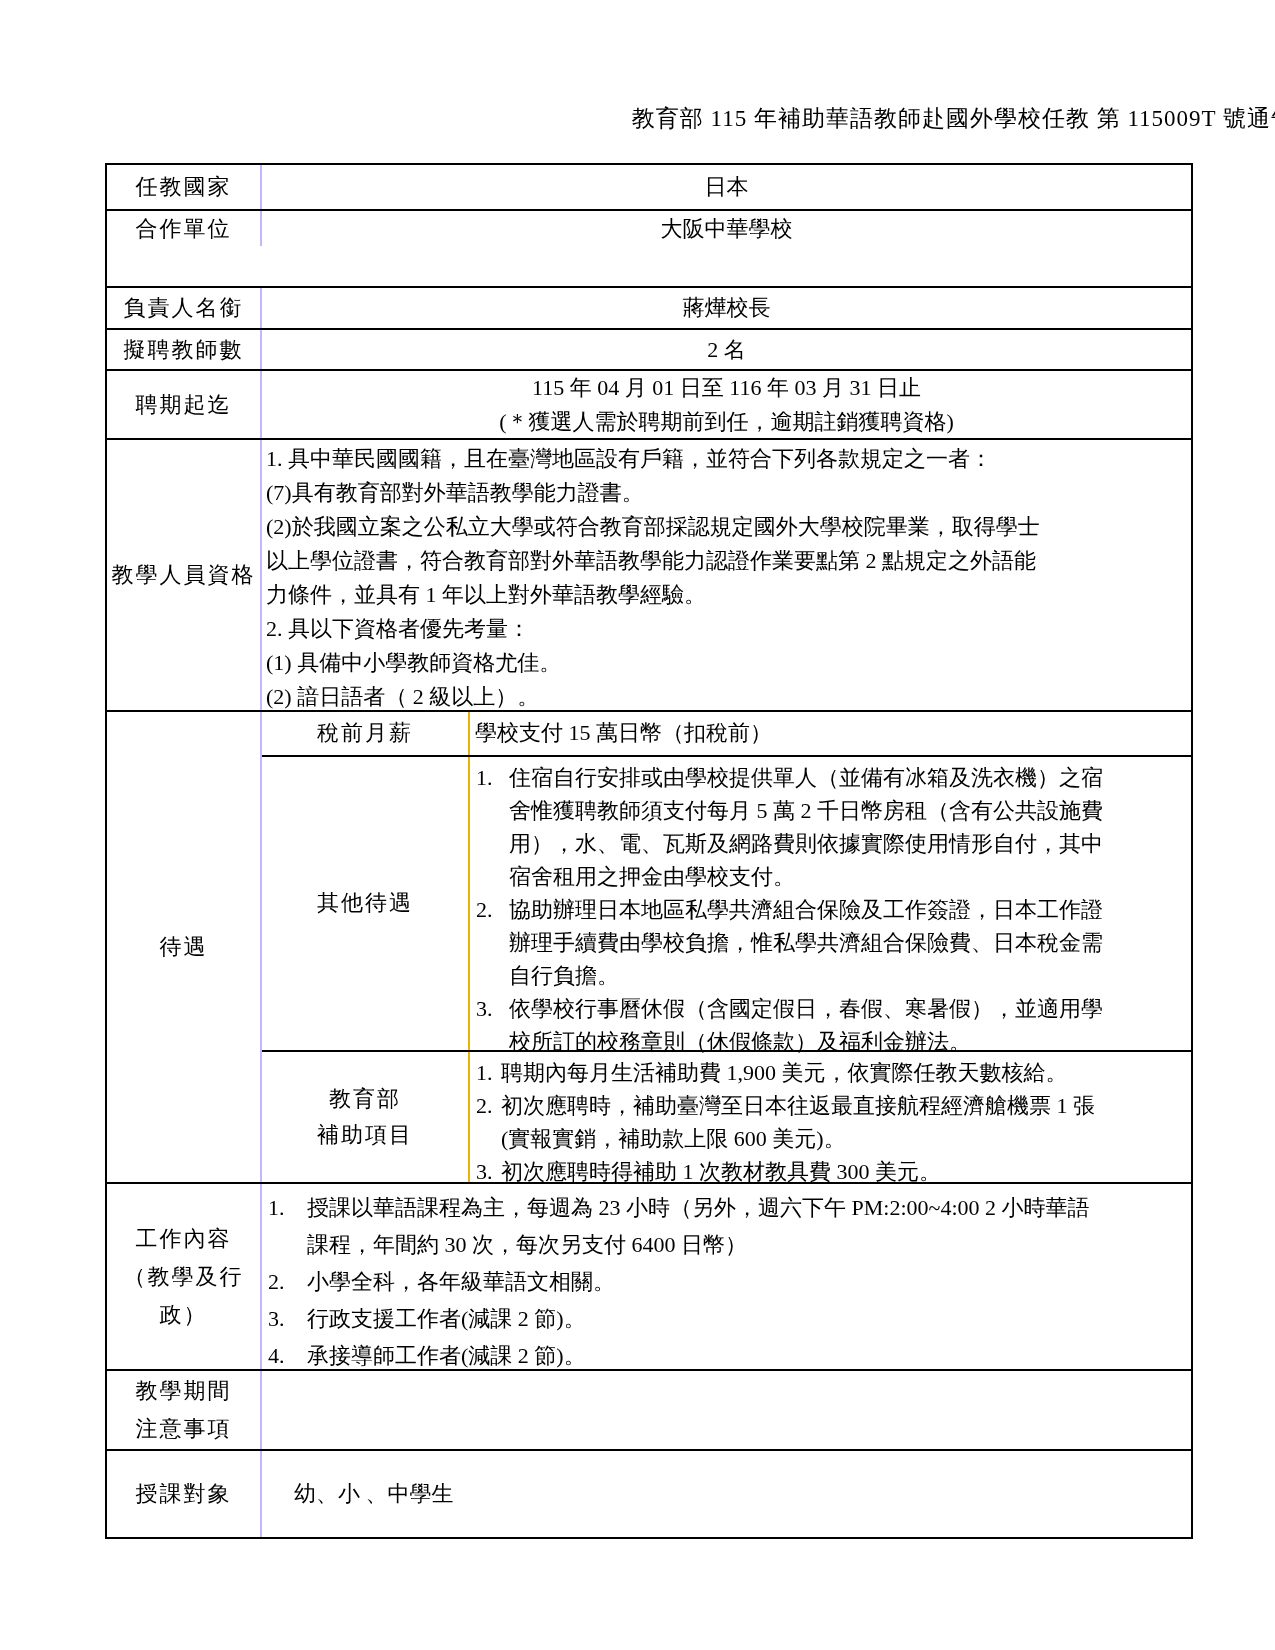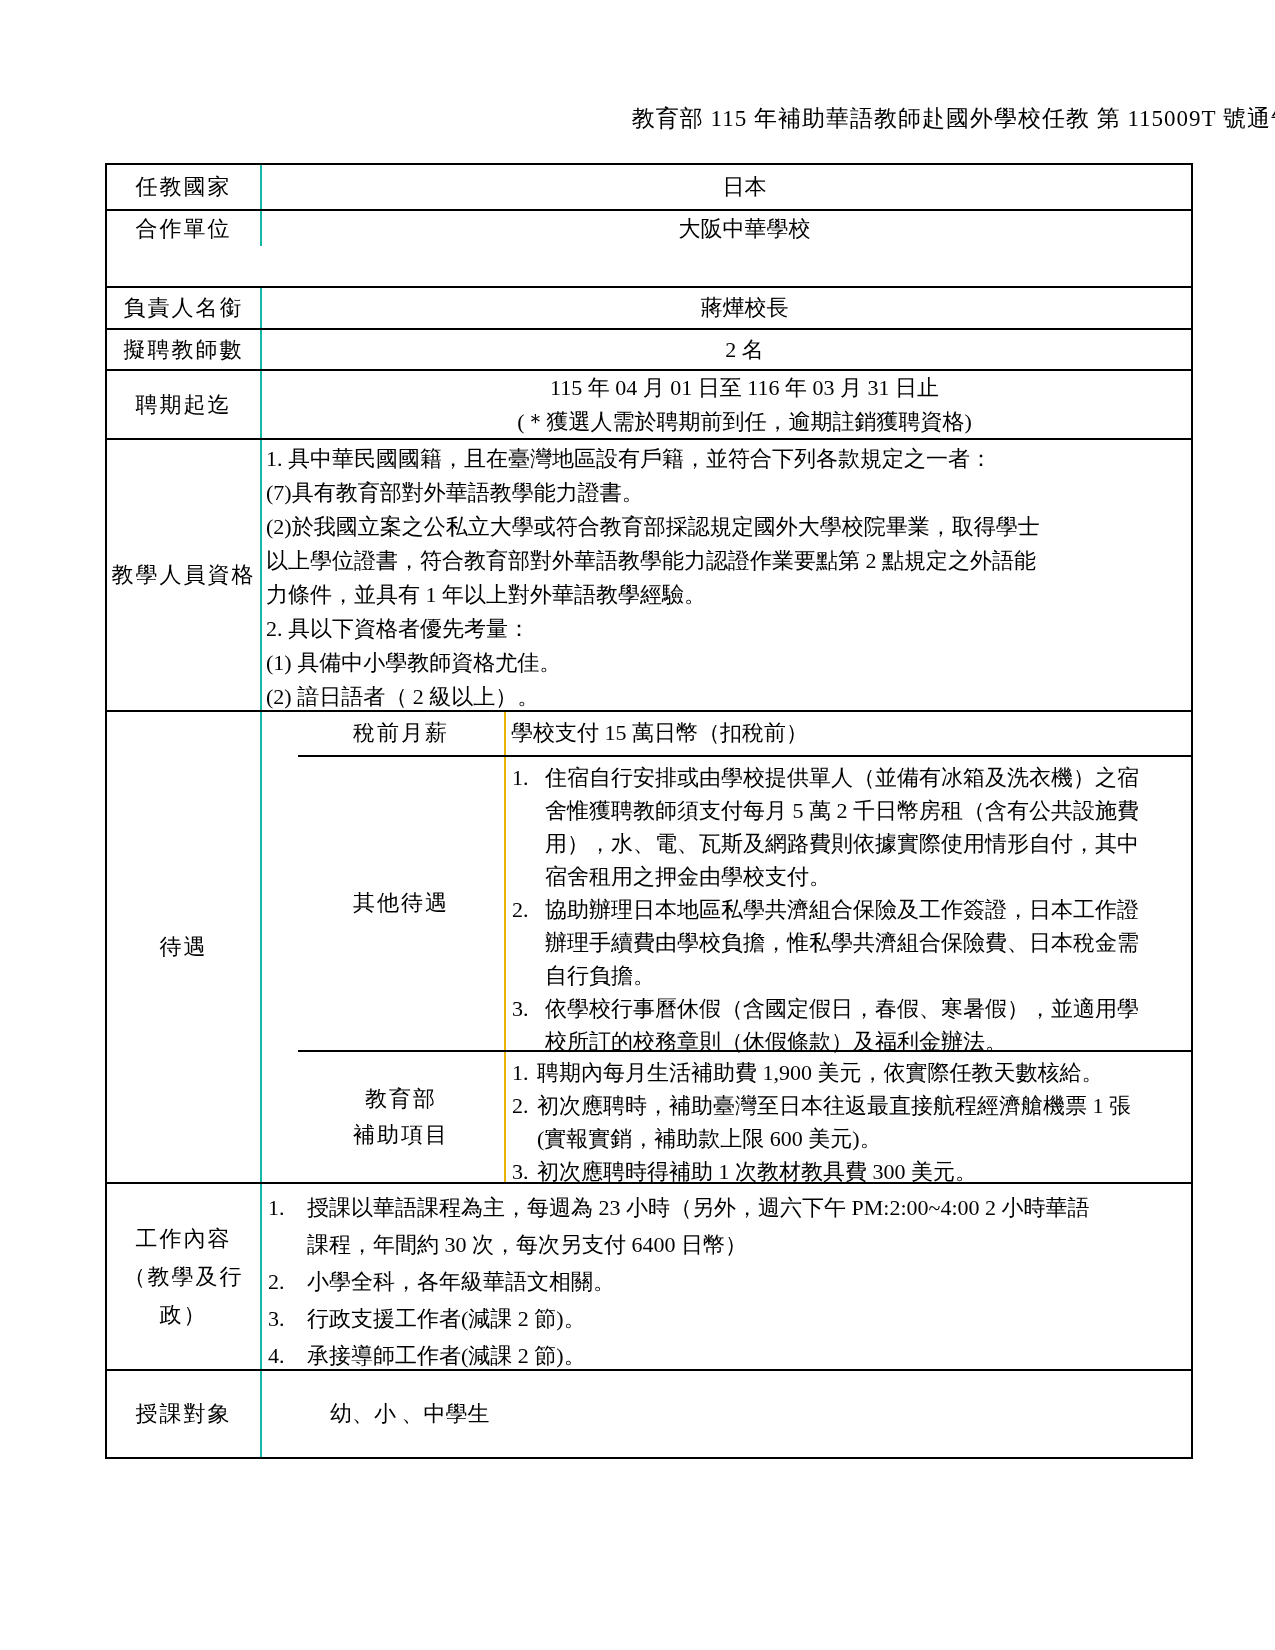--- a/index.html
+++ b/index.html
@@ -12,25 +12,25 @@
     position:absolute;top:103px;left:0;width:1275px;
     text-align:right;font-size:23px;letter-spacing:1px;padding-left:20px;
   }
   .doc-table{
     position:absolute;left:105px;top:163px;width:1088px;
     border:2px solid #000;box-sizing:border-box;font-size:22px;
   }
   .trow{display:flex;box-sizing:border-box;border-top:2px solid #000;}
   .trow:first-child{border-top:none;}
   .lcell{
-    flex:0 0 155px;width:155px;border-right:2px solid #14b8a6;box-sizing:border-box;
+    flex:0 0 155px;width:155px;border-right:2px solid #c4b5fd;box-sizing:border-box;
     display:flex;flex-direction:column;align-items:center;justify-content:center;
     text-align:center;letter-spacing:2px;line-height:38px;
   }
-  .ccell{flex:1 1 auto;box-sizing:border-box;min-width:0;padding-left:36px;}
+  .ccell{flex:1 1 auto;box-sizing:border-box;min-width:0;}
   .ccell.center{display:flex;flex-direction:column;align-items:center;justify-content:center;text-align:center;}
   .r1{height:44px;}.r2{height:37px;}.r3{height:42px;margin-top:40px;}.r4{height:41px;}
   .r5{height:69px;}.r6{height:272px;}.r7{height:472px;}
   .r8{height:187px;}.r9{height:80px;}.r10{height:88px;}
   .period-line{line-height:34px;white-space:nowrap;}
   .qualif{padding:2px 2px 0 4px;}
   .tline{line-height:34px;white-space:nowrap;}
   
   .subrows{display:flex;flex-direction:column;height:100%;}
   .subrow{display:flex;box-sizing:border-box;border-top:2px solid #000;min-height:0;}
@@ -206,20 +206,27 @@
       </div>
       <div class="litem">
         <span class="lnum wide">4.</span>
         <div class="lbody">
           <div class="tline">承接導師工作者(減課 2 節)。</div>
         </div>
       </div>
     </div>
   </div>
 
+  <div class="trow r9">
+    <div class="lcell">
+      <div>教學期間</div>
+      <div>注意事項</div>
+    </div>
+    <div class="ccell"></div>
+  </div>
 
   <div class="trow r10">
     <div class="lcell">授課對象</div>
     <div class="ccell vcenter" style="display:flex;flex-direction:column;justify-content:center;margin-left:26px;">
       <div class="students-text">幼、小 、中學生</div>
     </div>
   </div>
 
 </div>
 

